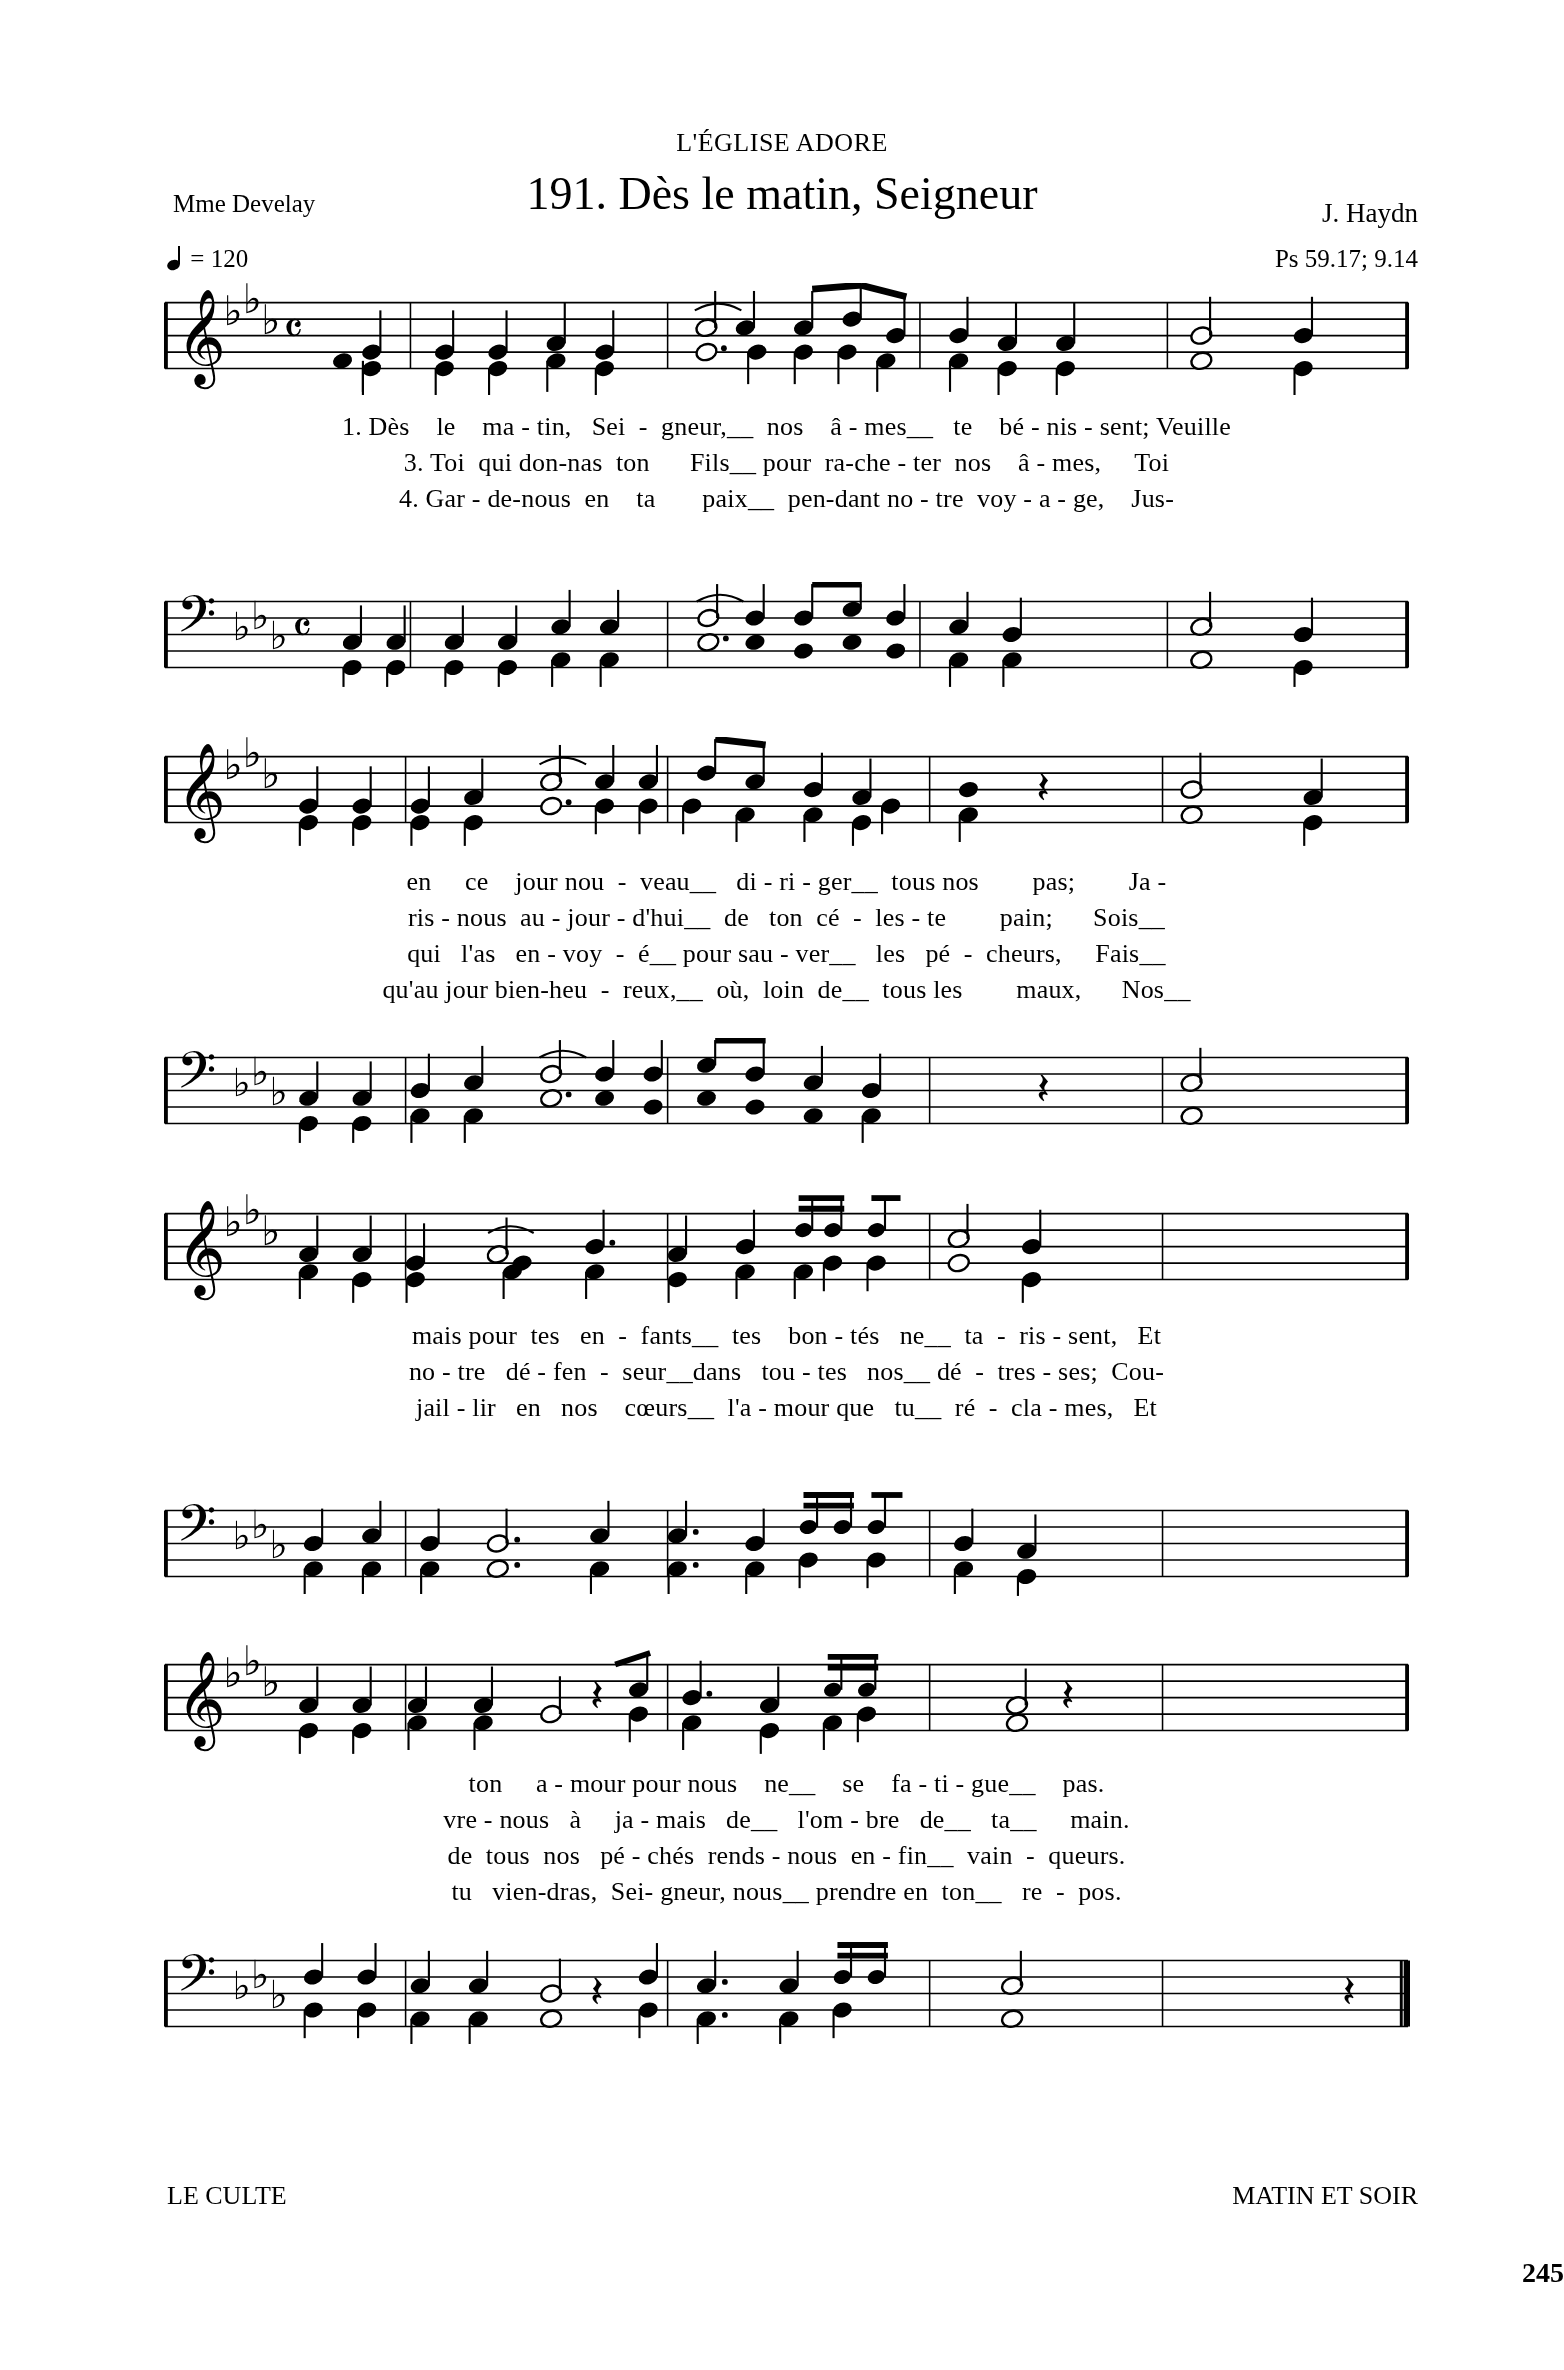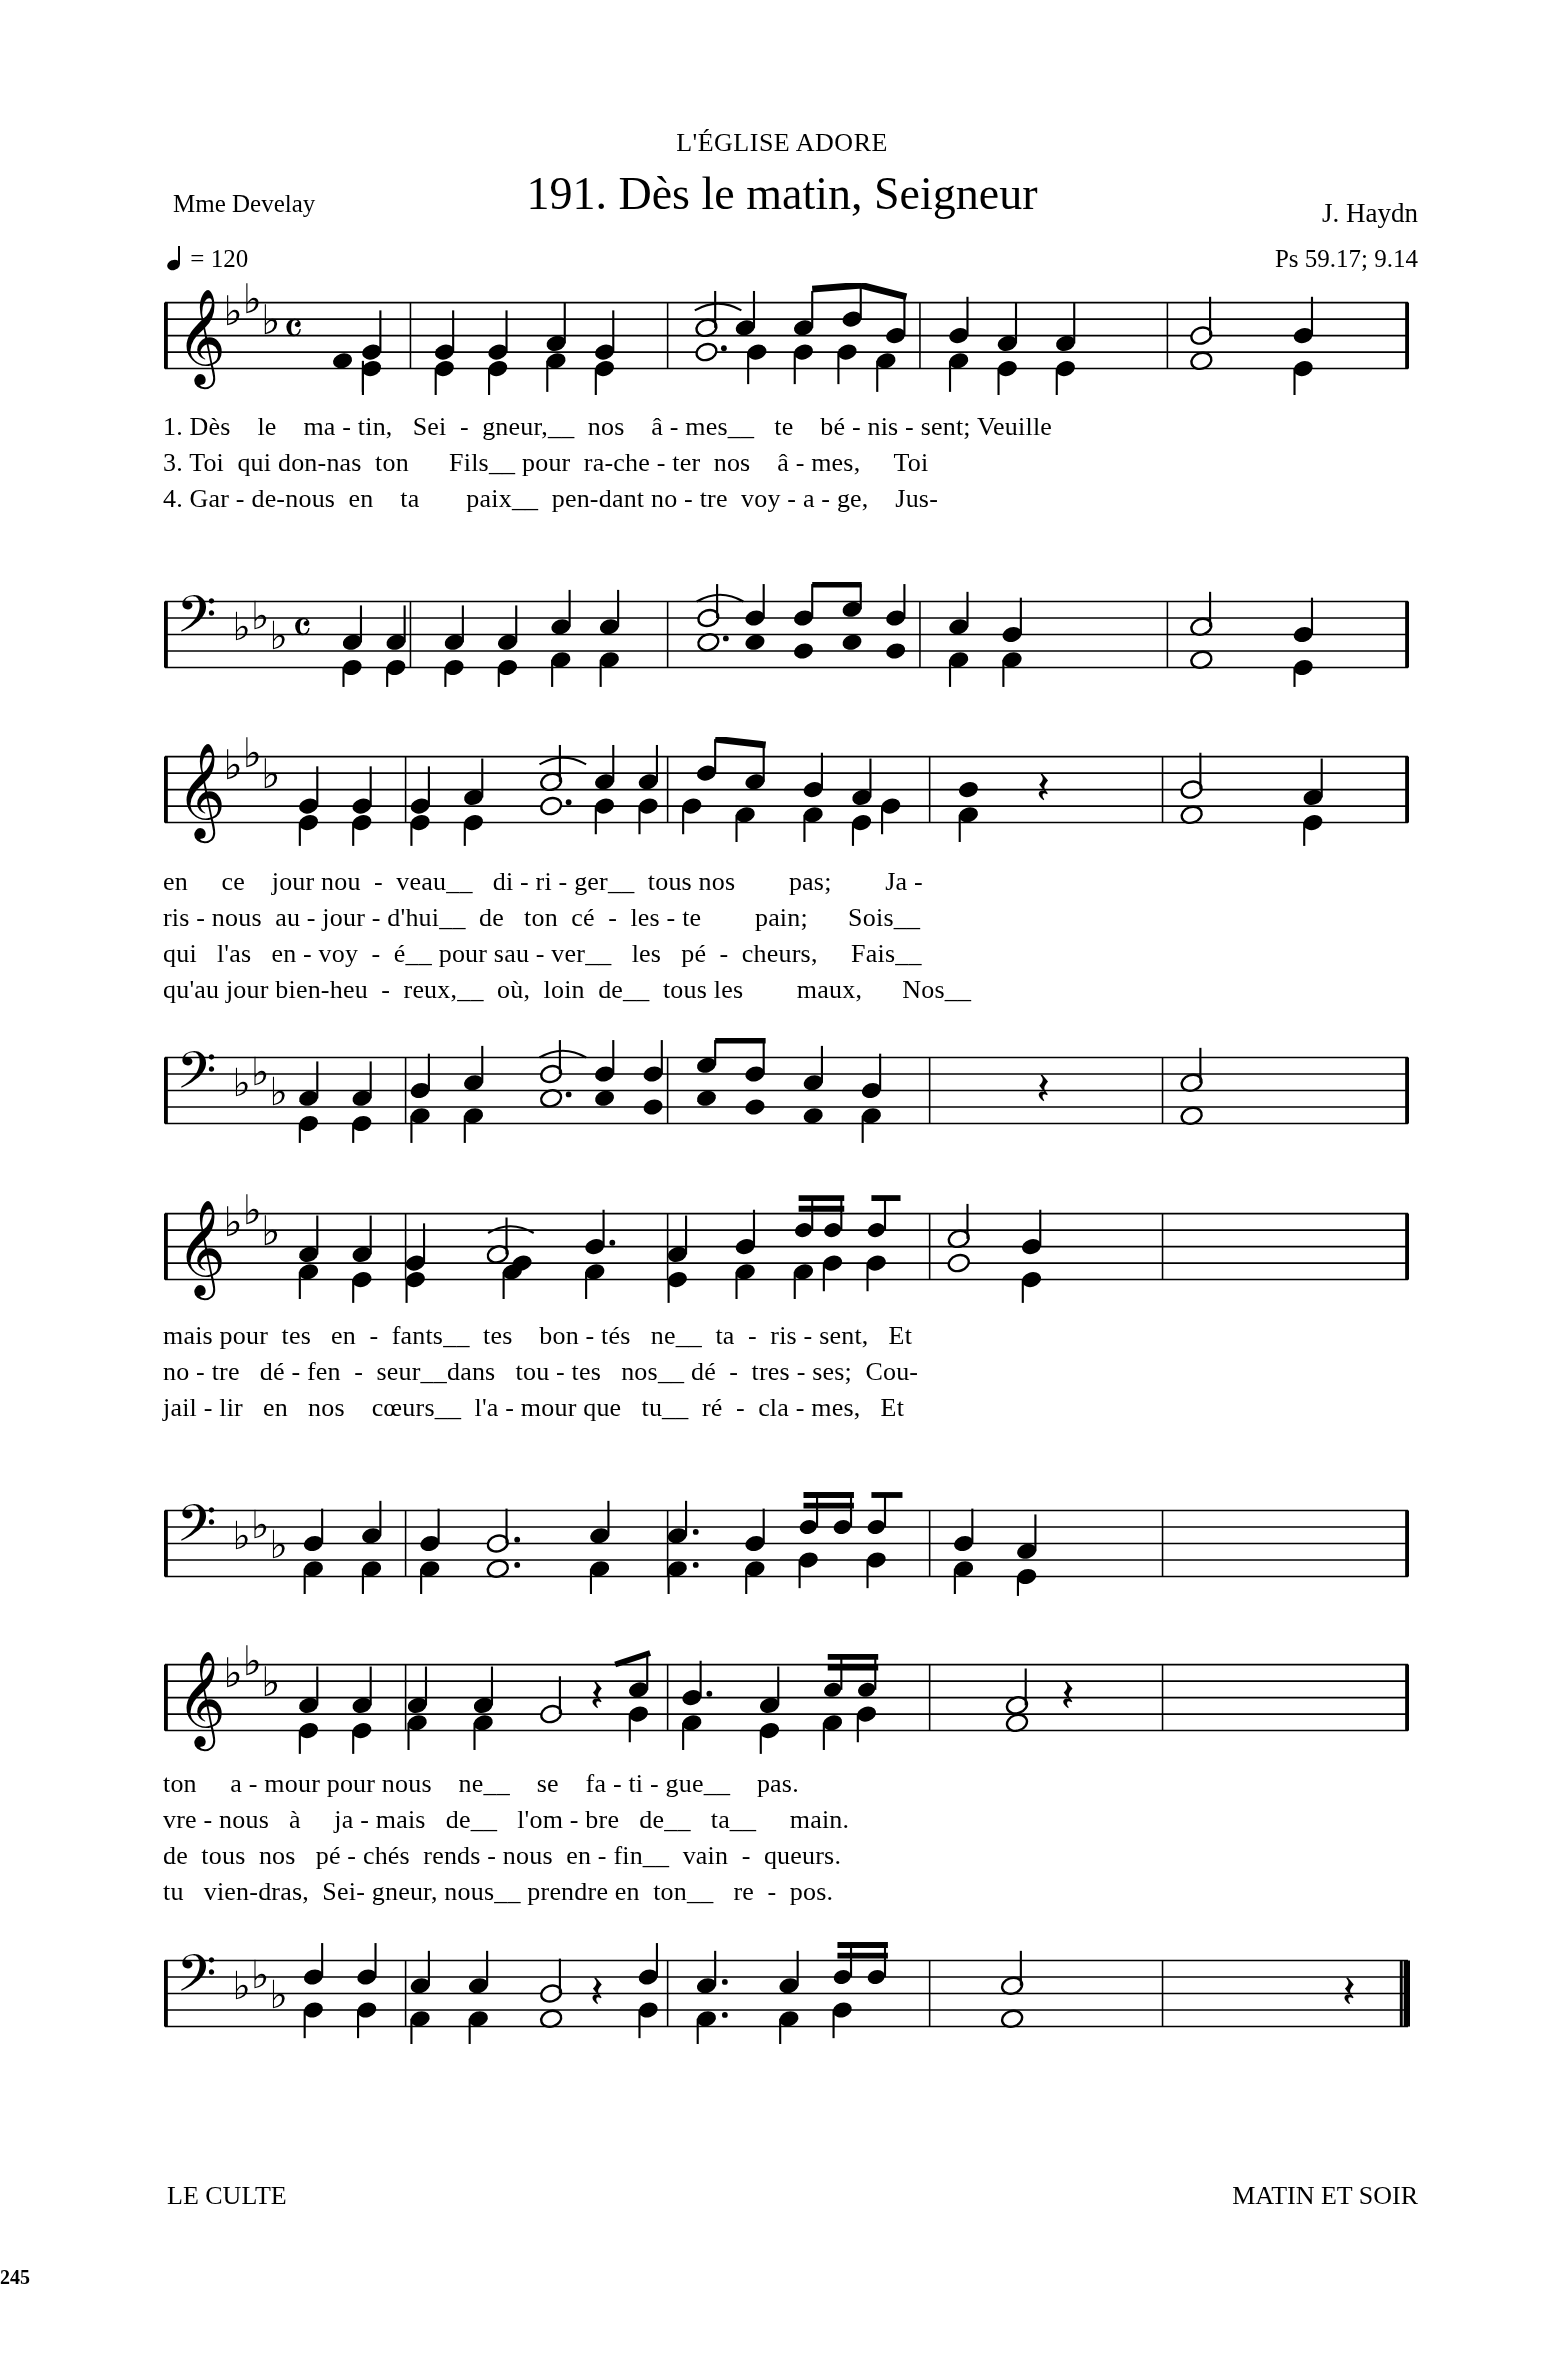--- a/index.html
+++ b/index.html
@@ -104,40 +104,41 @@
     position: absolute;
     right: 146px;
     bottom: 160px;
     font-size: 26px;
   }
   .page-number {
     position: absolute;
     left: 0;
     bottom: 82px;
     width: 1564px;
-    text-align: left;
-    font-size: 20px;
+    text-align: right;
+    font-size: 28px;
     font-weight: bold;
   }
 
   
   .system {
     position: absolute;
     left: 163px;
     width: 1247px;
   }
   .stave-wrap { position: relative; width: 100%; }
   svg.stave { display: block; }
 
   
   .lyrics {
     position: absolute;
     left: 163px;
     width: 1247px;
     font-size: 26px;
+    text-align: center;
   }
   .lyric-line {
     display: block;
     white-space: pre;
     line-height: 1.38;
     letter-spacing: 0.2px;
   }
 </style>
 </head>
 <body>

